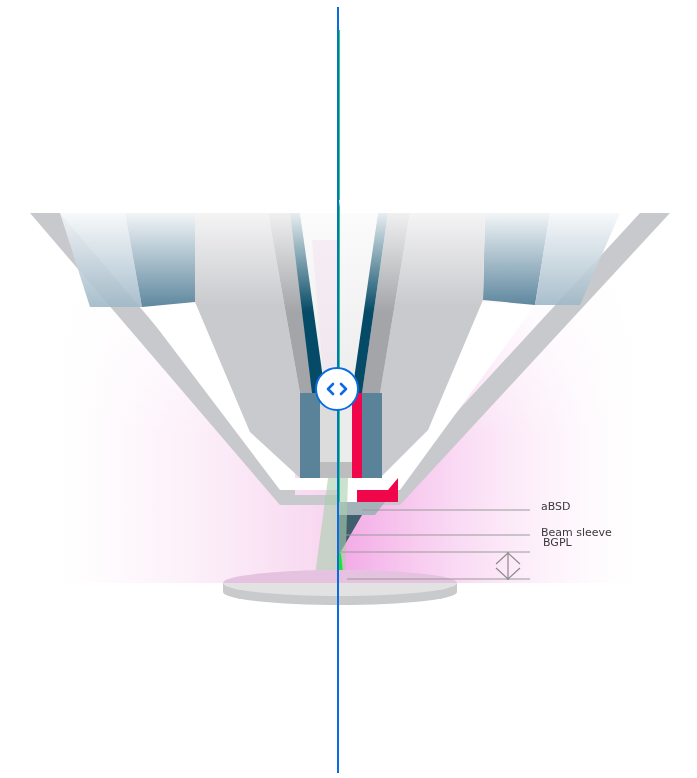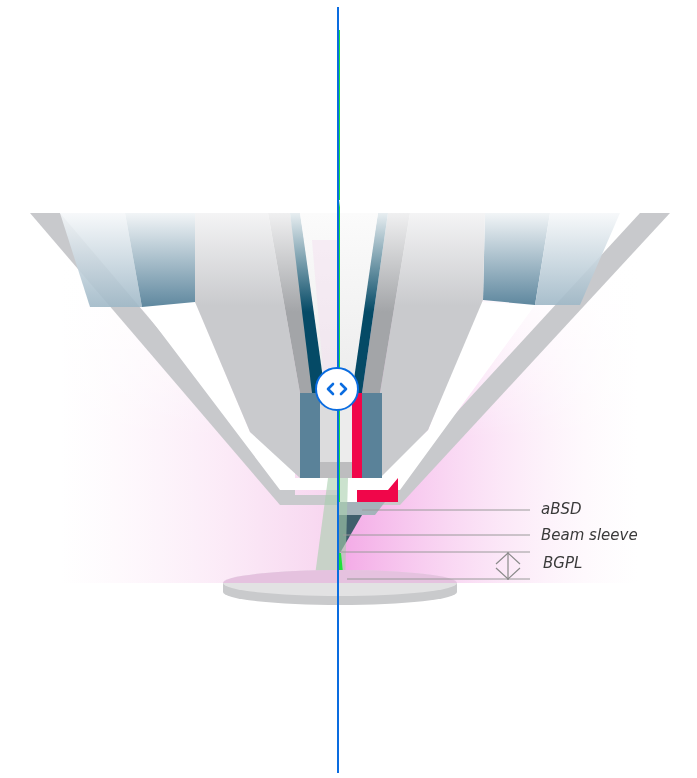--- a/index.html
+++ b/index.html
@@ -1,18 +1,18 @@
 <!DOCTYPE html>
 <html><head>
 <meta charset="utf-8">
 <style>
   html, body { margin:0; padding:0; background:#ffffff; }
   body { width:697px; height:778px; position:relative; overflow:hidden; font-family:"DejaVu Sans", sans-serif; }
   #stage { position:absolute; left:0; top:0; width:697px; height:778px; }
-  .label { position:absolute; font-style:italic; font-size:15px; color:#3a3a3a; white-space:nowrap; font-family:"DejaVu Sans", sans-serif; }
+  .label { position:absolute; font-size:11px; color:#3a3a3a; white-space:nowrap; font-family:"DejaVu Sans", sans-serif; }
   #divider { position:absolute; left:337px; top:7px; width:2px; height:766px; background:#0a6ce0; }
   #handle { position:absolute; left:315px; top:367px; width:44px; height:44px; border-radius:50%; background:#fff; border:2px solid #0a6ce0; box-sizing:border-box; display:flex; align-items:center; justify-content:center; cursor:ew-resize; }
   #handle svg { width:24px; height:14px; }
 </style>
 </head>
 <body>
 
 <svg id="stage" viewBox="0 0 697 778" xmlns="http://www.w3.org/2000/svg">
   <defs>
     <linearGradient id="fadeTop" x1="0" y1="0" x2="0" y2="1">
@@ -141,21 +141,21 @@
 
   <g stroke="#8a8a8a" stroke-width="1.2" fill="none">
     <line x1="508" y1="552" x2="508" y2="580"></line>
     <polyline points="496,564 508,553 520,564"></polyline>
     <polyline points="496,568 508,579 520,568"></polyline>
   </g>
 </svg>
 
 <div class="label" style="left:541px;top:500px;">aBSD</div>
 <div class="label" style="left:541px;top:526px;text-align:right;">Beam sleeve</div>
-<div class="label" style="left:543px;top:554px;">BGPL</div>
+<div class="label" style="left:543px;top:536px;">BGPL</div>
 
 <div id="divider"></div>
 <div id="handle">
   <svg viewBox="0 0 24 14">
     <polyline points="8,2 3,7 8,12" fill="none" stroke="#0a6ce0" stroke-width="2.6" stroke-linecap="round" stroke-linejoin="round"></polyline>
     <polyline points="16,2 21,7 16,12" fill="none" stroke="#0a6ce0" stroke-width="2.6" stroke-linecap="round" stroke-linejoin="round"></polyline>
   </svg>
 </div>
 
 </body></html>

